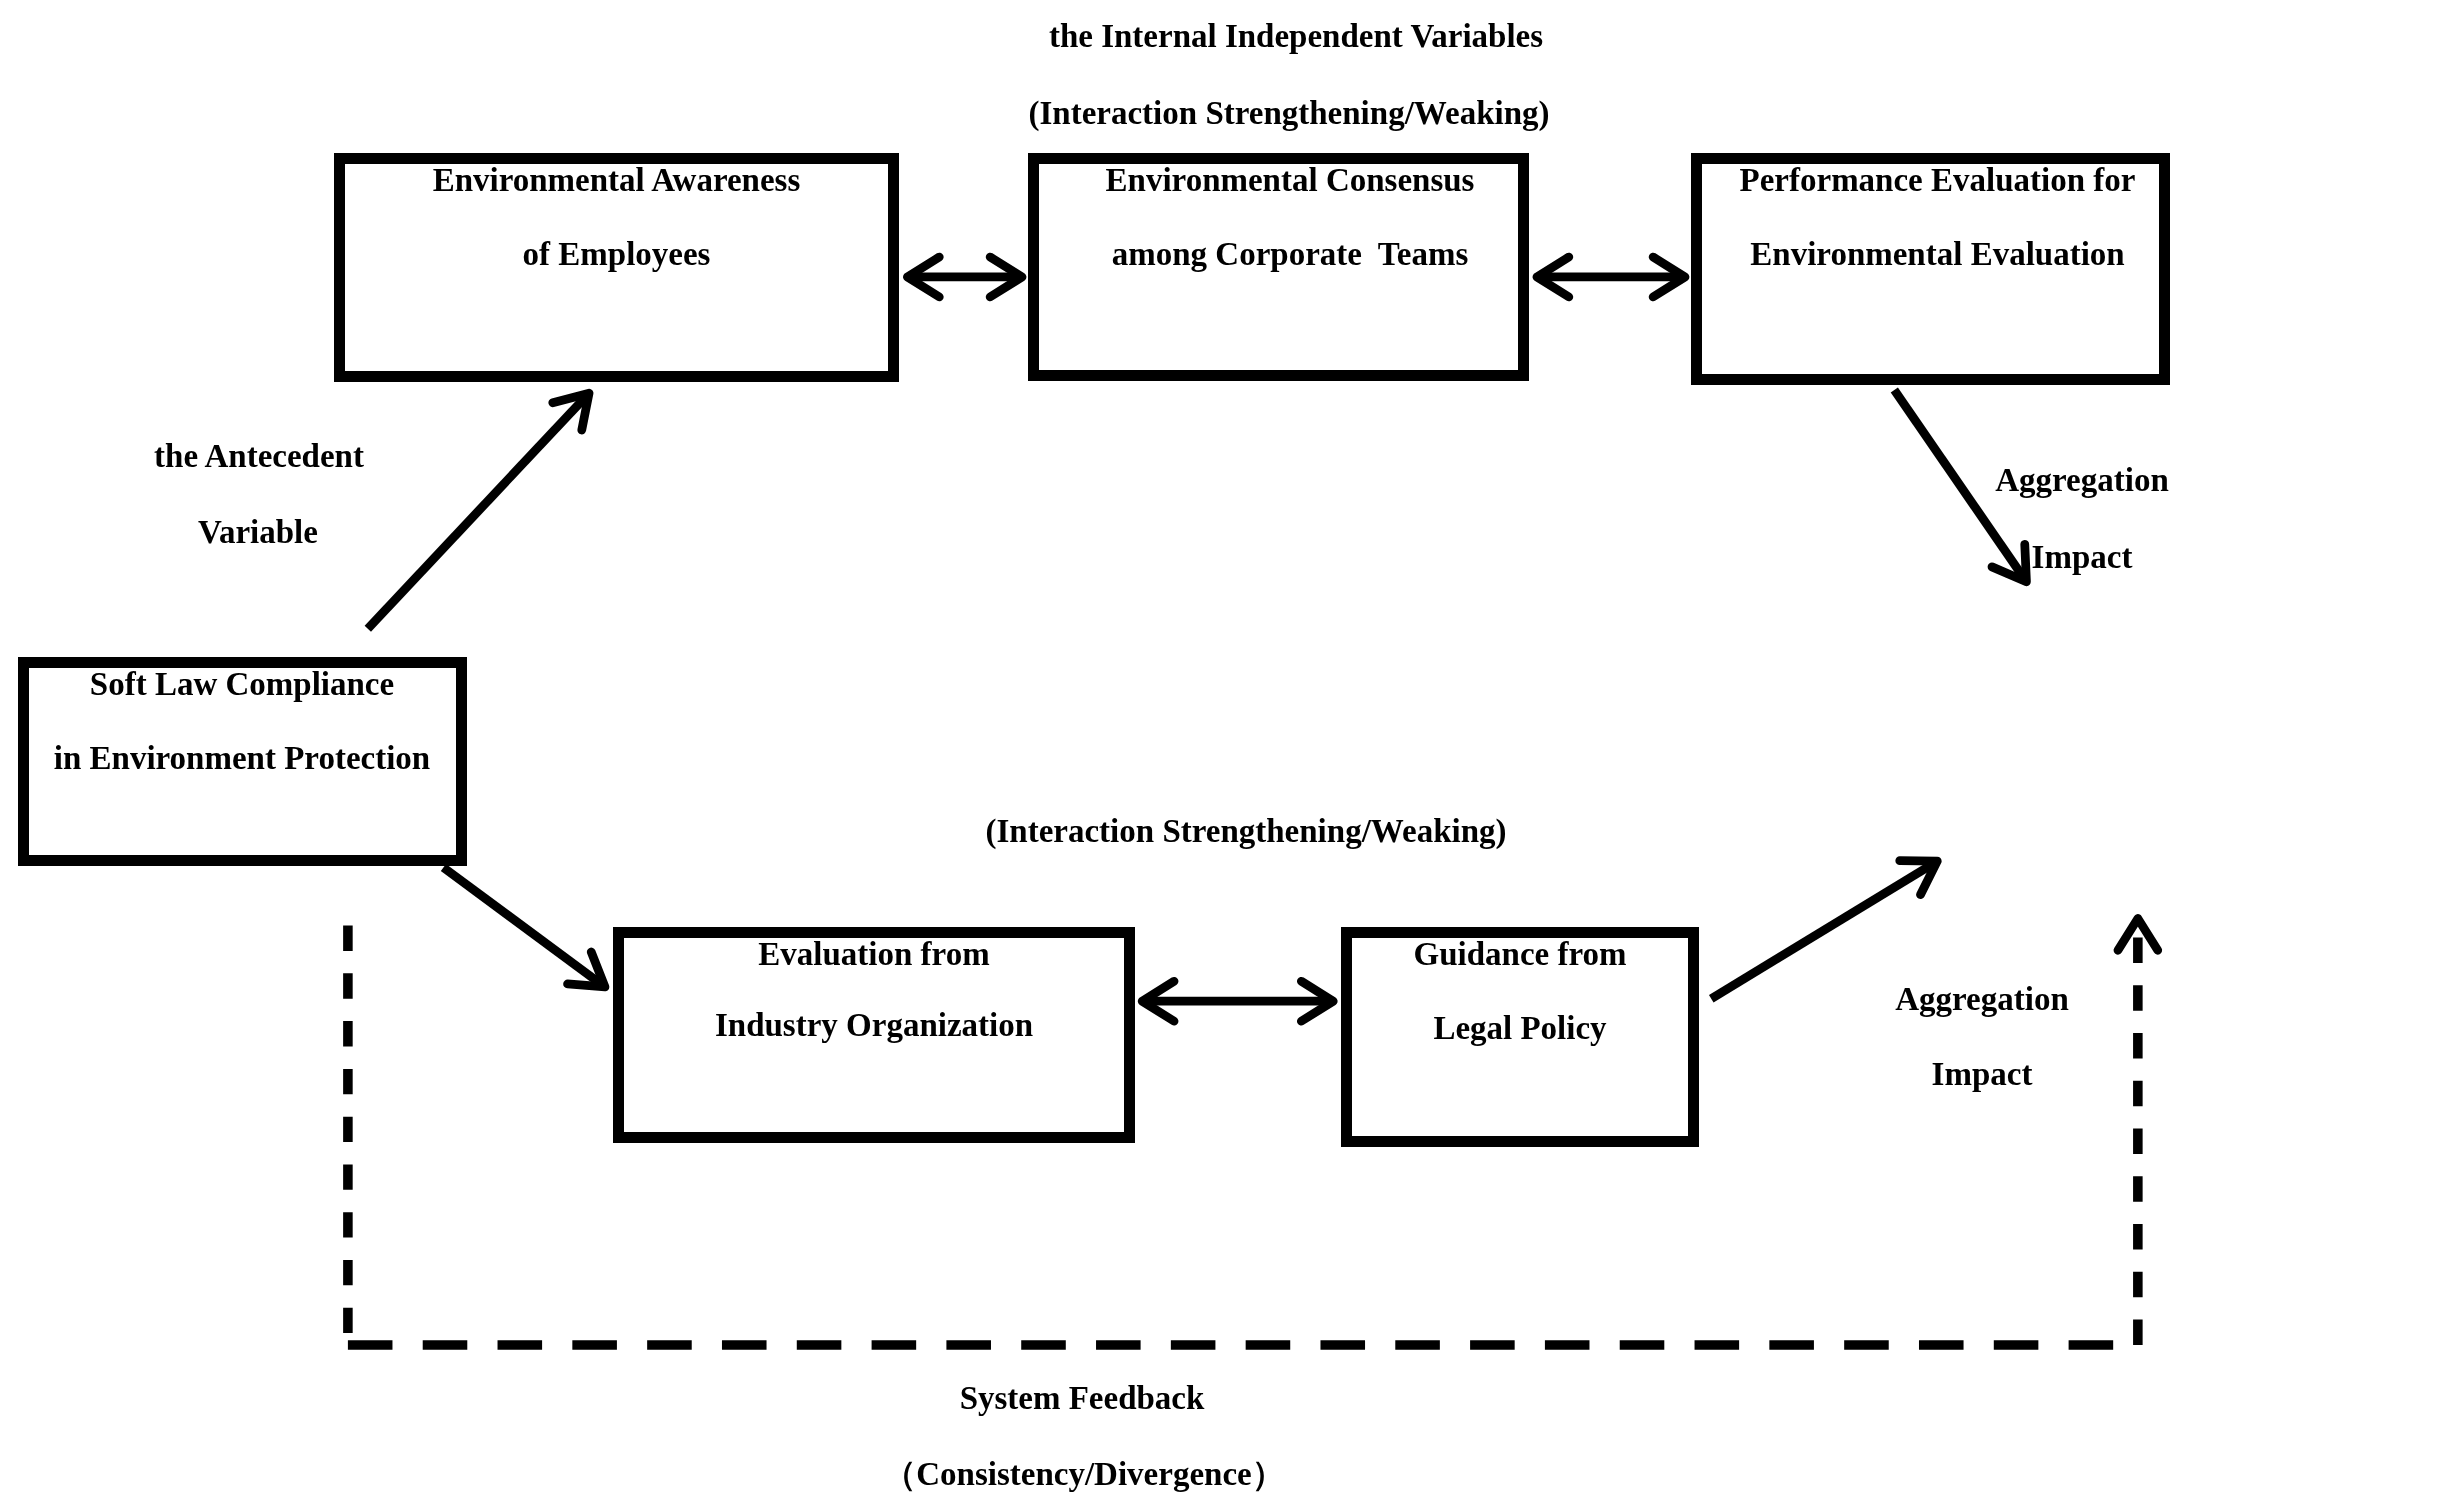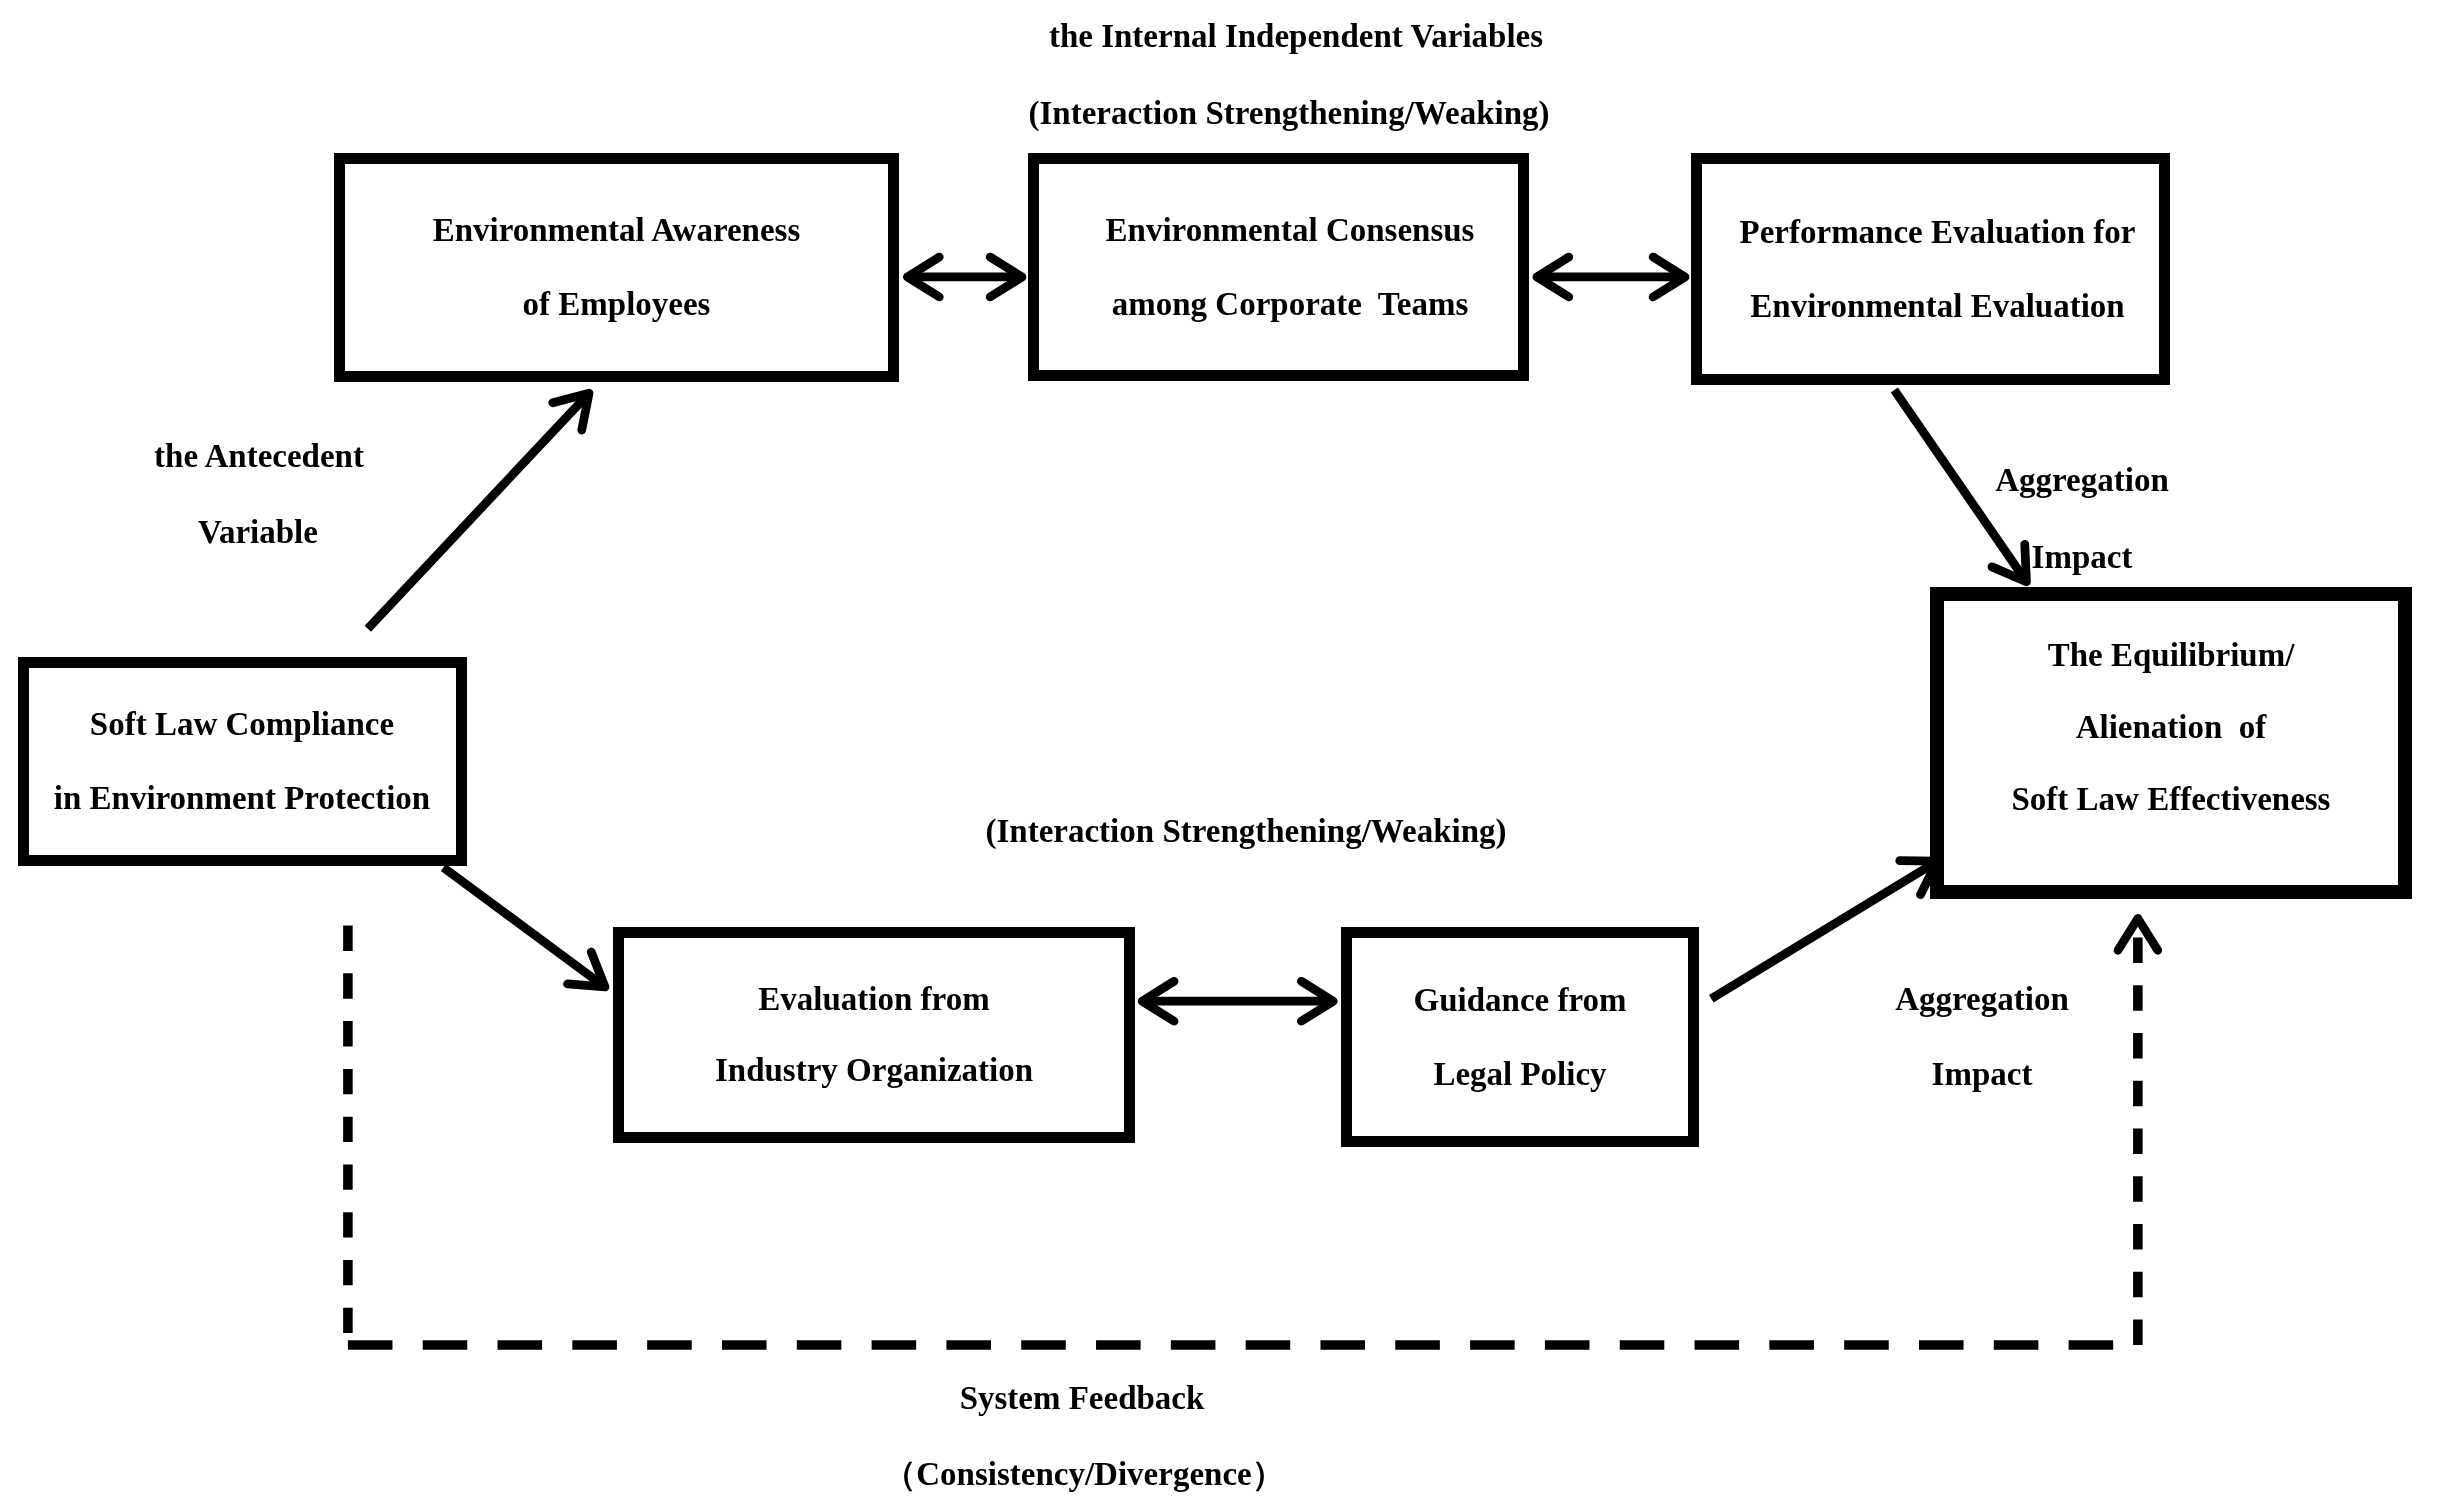--- a/index.html
+++ b/index.html
@@ -24,21 +24,21 @@
     height: 1509px;
   }
   .box {
     position: absolute;
     box-sizing: border-box;
     border: 11px solid #000000;
     background: #ffffff;
     display: flex;
     flex-direction: column;
     align-items: center;
-    justify-content: center;
+    justify-content: flex-start;
     gap: 41px;
   }
   .box .bline {
     font-weight: bold;
     font-size: 33px;
     line-height: 33px;
     white-space: pre;
     text-align: center;
   }
   .lbl {
@@ -112,25 +112,20 @@
   <div class="box" id="box-industry" style="left:613px; top:927px; width:522px; height:216px;gap:38px;">
     <div class="bline">Evaluation from</div>
     <div class="bline">Industry Organization</div>
   </div>
 
   <div class="box" id="box-legal" style="left:1341px; top:927px; width:358px; height:220px;">
     <div class="bline">Guidance from</div>
     <div class="bline">Legal Policy</div>
   </div>
 
-  <div class="box" id="box-equilibrium" style="left:1930px; top:587px; width:482px; height:312px;">
-    <div class="bline">The Equilibrium/</div>
-    <div class="bline">Alienation  of</div>
-    <div class="bline">Soft Law Effectiveness</div>
-  </div>
 
   <div class="lbl" style="left:1296px; top:36px">the Internal Independent Variables</div>
   <div class="lbl" style="left:1289px; top:113px">(Interaction Strengthening/Weaking)</div>
 
   <div class="lbl" style="left:259px; top:456px">the Antecedent</div>
   <div class="lbl" style="left:258px; top:532px">Variable</div>
 
   <div class="lbl" style="left:1246px; top:831px">(Interaction Strengthening/Weaking)</div>
 
   <div class="lbl" style="left:2082px; top:480px">Aggregation</div>

